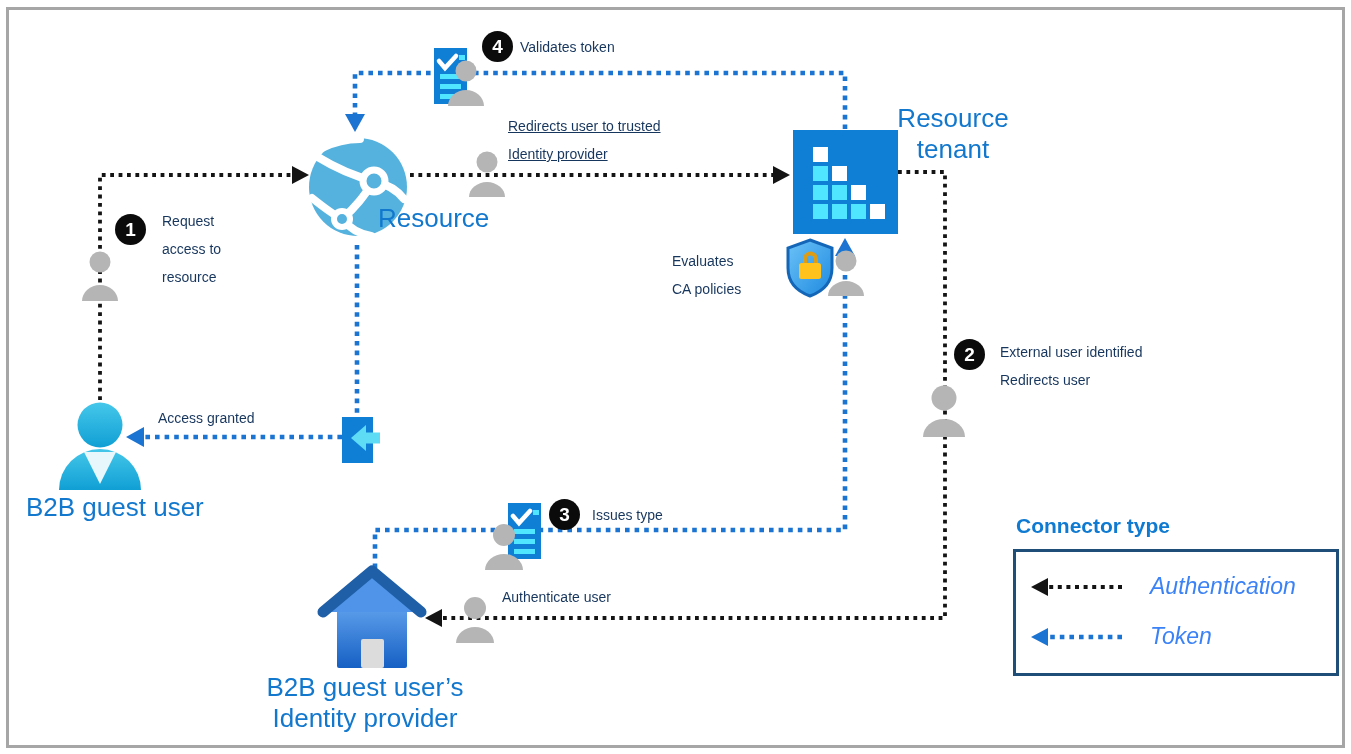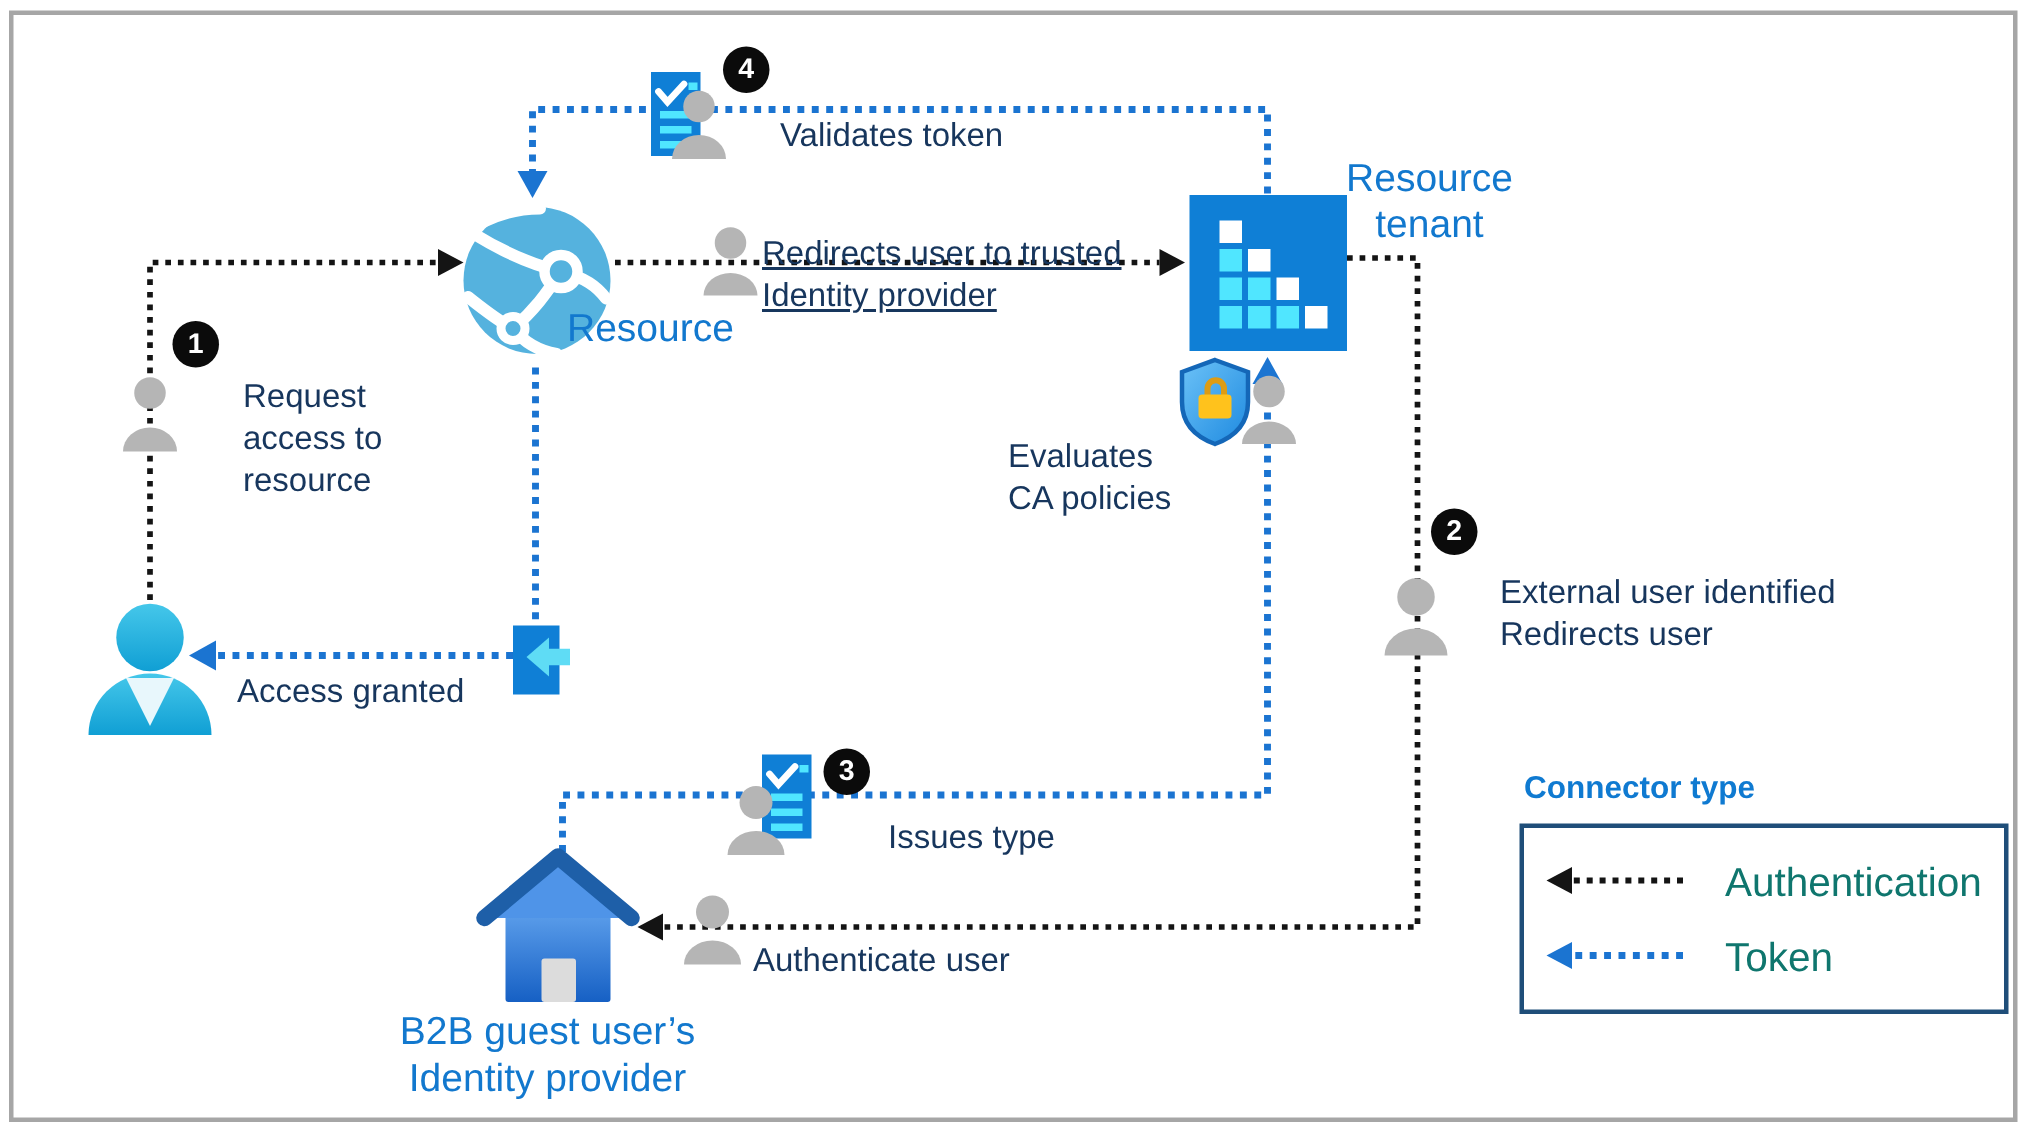--- a/index.html
+++ b/index.html
@@ -2,31 +2,31 @@
 <html><head>
 <meta charset="utf-8">
 <style>
   html,body{margin:0;padding:0;background:#fff;}
   #canvas{
     position:relative;width:1351px;height:754px;background:#ffffff;
     font-family:"Liberation Sans",sans-serif;overflow:hidden;
   }
   .frame{position:absolute;left:6px;top:7px;right:6px;bottom:6px;border:3px solid #a6a6a6;}
   .abs{position:absolute;}
-  .t{color:#17365D;font-size:22px;line-height:28px;margin-top:43px;}
+  .t{color:#17365D;font-size:14px;line-height:28px;}
   .n{color:#1278CE;font-size:26px;line-height:31px;}
   .pre{white-space:pre-line;}
   .ctr{text-align:center;}
   .badge{
     position:absolute;width:31px;height:31px;border-radius:50%;background:#0b0b0b;
     color:#fff;font-size:19px;font-weight:bold;display:flex;align-items:center;justify-content:center;
   }
   .legend-title{color:#0F7AD1;font-size:21px;font-weight:bold;}
   .legend-box{position:absolute;left:1013px;top:549px;width:320px;height:121px;border:3px solid #1F4E79;}
-  .legend-label{color:#0f766e;font-size:27px;}
+  .legend-label{color:#3b82f6;font-size:23px;font-style:italic;}
   svg{position:absolute;left:0;top:0;}
 </style>
 </head>
 <body>
 
 <div id="canvas">
   <div class="frame"></div>
 
   <svg width="1351" height="754" viewBox="0 0 1351 754">
     <defs>
@@ -196,20 +196,21 @@
   <div class="abs t pre" style="left:508px;top:112px;text-decoration:underline;">Redirects user to trusted
 Identity provider</div>
   <div class="abs t" style="left:158px;top:404px;">Access granted</div>
   <div class="abs t pre" style="left:672px;top:247px;">Evaluates
 CA policies</div>
   <div class="abs t" style="left:502px;top:583px;">Authenticate user</div>
 
   <div class="abs n" style="left:378px;top:203px;">Resource</div>
   <div class="abs n pre ctr" style="left:888px;top:103px;width:130px;">Resource
 tenant</div>
+  <div class="abs n" style="left:26px;top:492px;">B2B guest user</div>
   <div class="abs n pre ctr" style="left:240px;top:672px;width:250px;">B2B guest user’s
 Identity provider</div>
 
   <div class="abs legend-title" style="left:1016px;top:514px;">Connector type</div>
   <div class="legend-box"></div>
   <div class="abs legend-label" style="left:1150px;top:573px;">Authentication</div>
   <div class="abs legend-label" style="left:1150px;top:623px;">Token</div>
 </div>
 
 </body></html>

